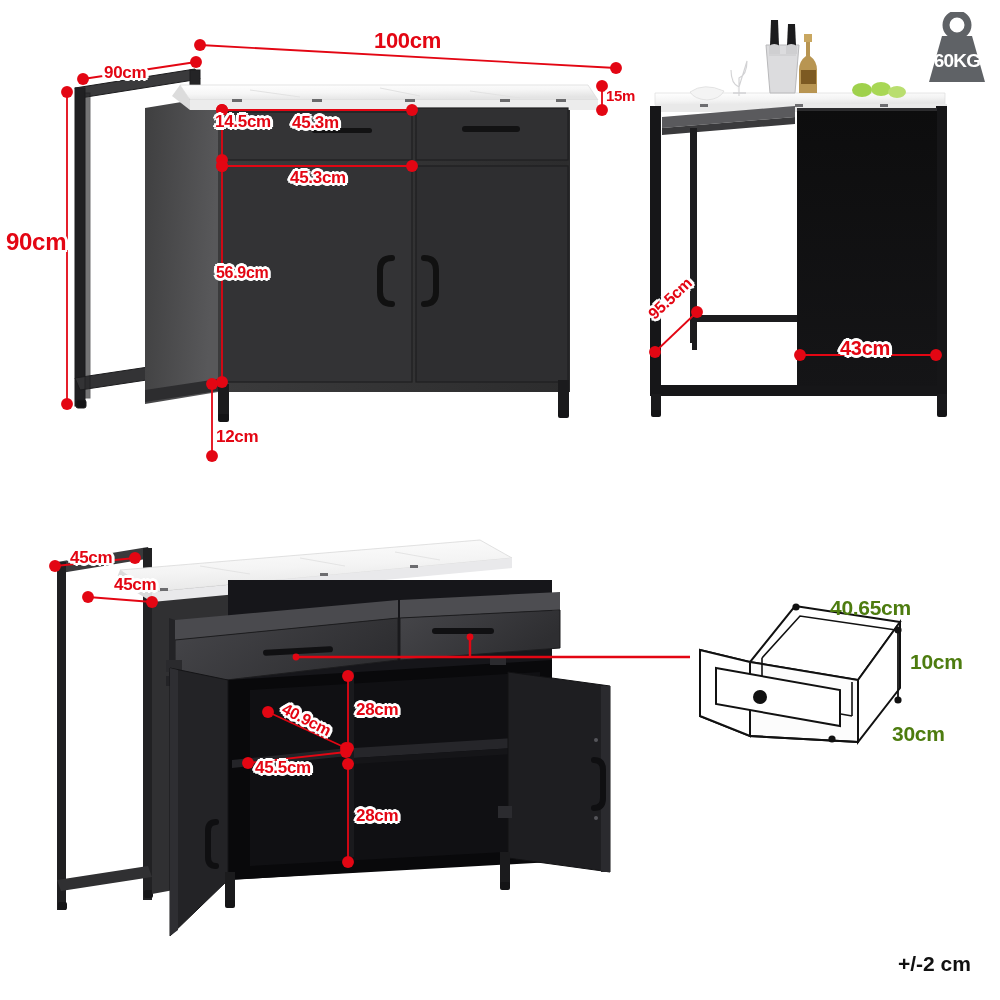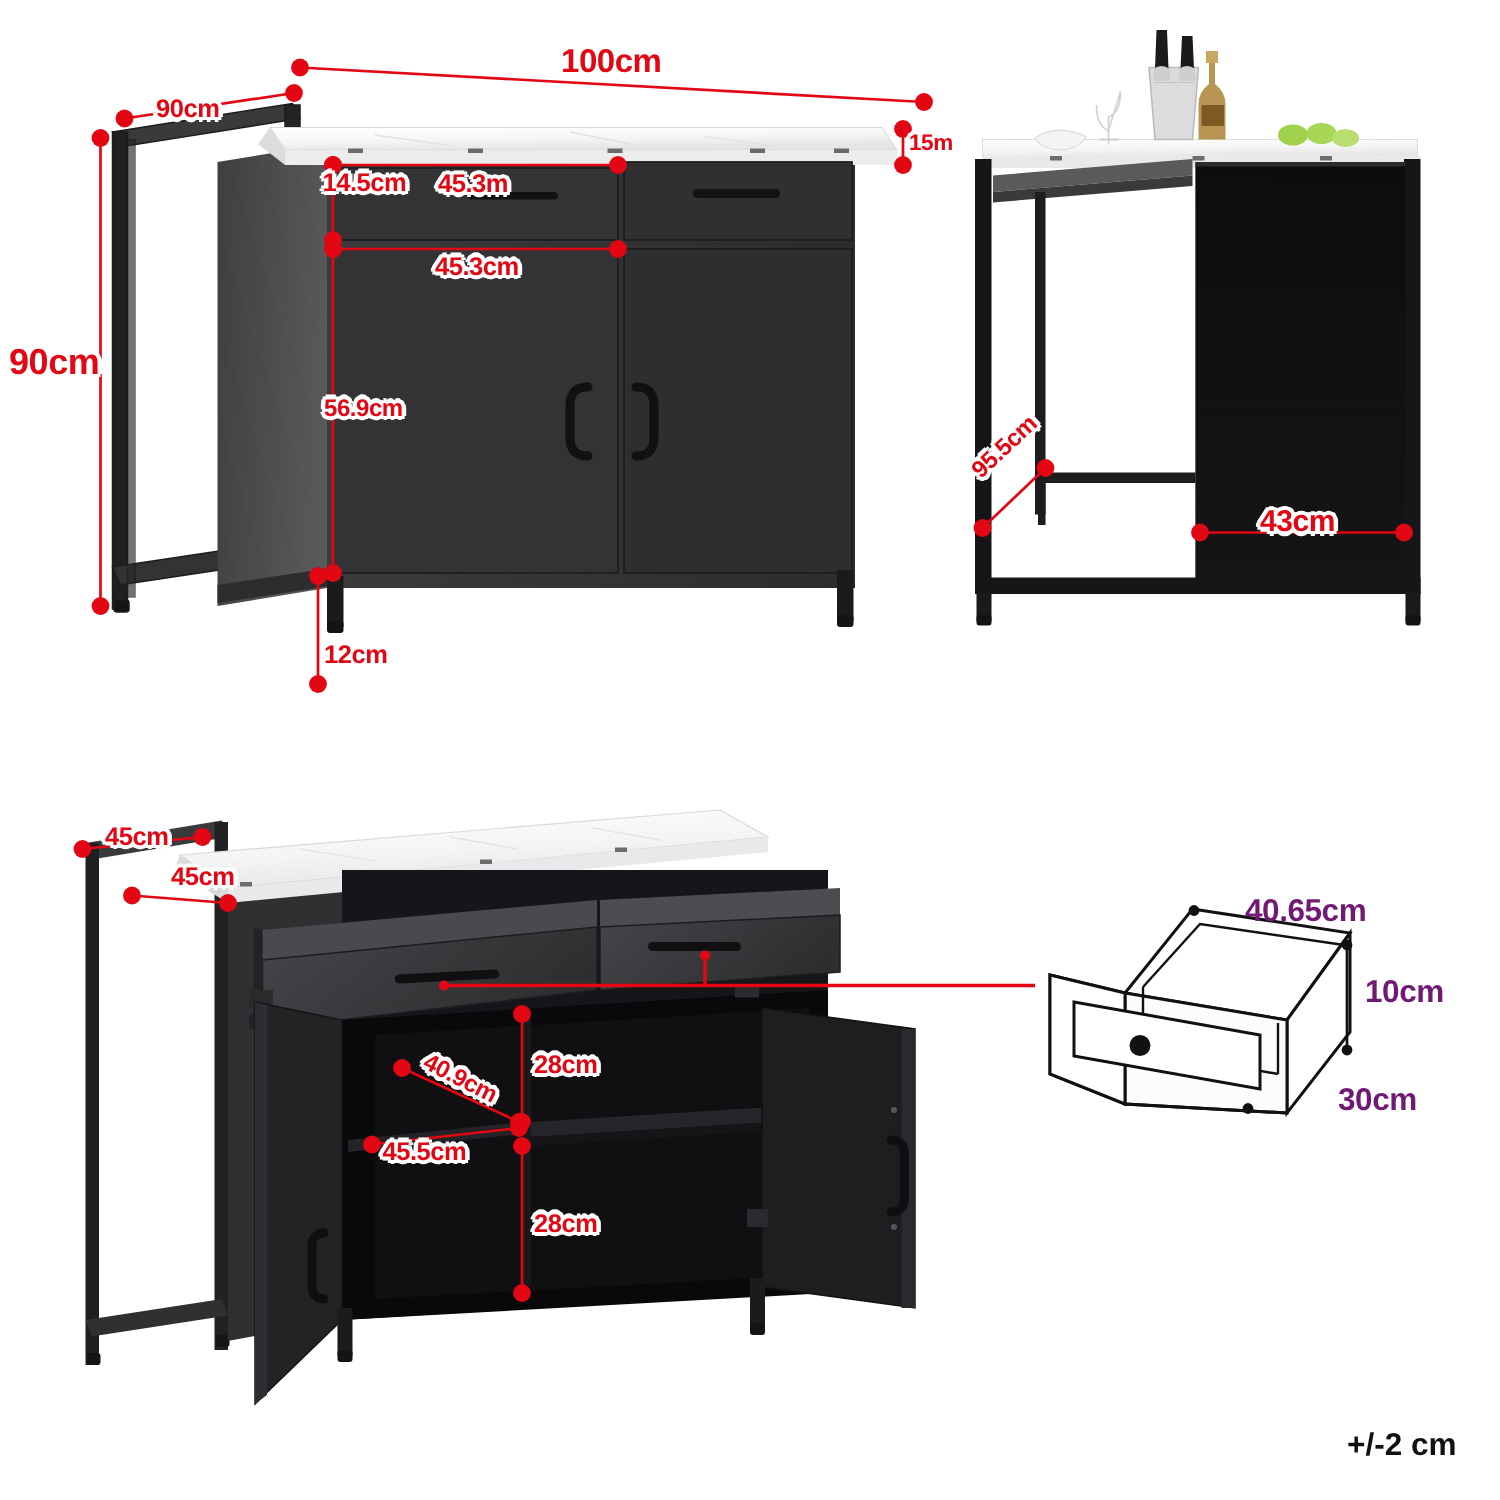--- a/index.html
+++ b/index.html
@@ -7,21 +7,21 @@
   #stage{position:relative;width:992px;height:1000px;background:#fff;}
   .dim-label{
     position:absolute;color:#E30613;font-weight:bold;white-space:nowrap;
     text-shadow:
       -2px -2px 0 #fff, 2px -2px 0 #fff, -2px 2px 0 #fff, 2px 2px 0 #fff,
       -2px 0 0 #fff, 2px 0 0 #fff, 0 -2px 0 #fff, 0 2px 0 #fff,
       -3px 0 0 #fff, 3px 0 0 #fff, 0 -3px 0 #fff, 0 3px 0 #fff;
     letter-spacing:-0.3px;z-index:40;
   }
   .dim-label.blk{
-    color:#701a75;text-shadow:none;text-align:right;
+    color:#4d7c0f;text-shadow:none;text-align:right;
   }
   svg.ov{position:absolute;left:0;top:0;width:1000px;height:1000px;pointer-events:none;z-index:30;}
 
   
   .kg-badge{position:absolute;left:924px;top:12px;width:66px;height:72px;z-index:45;}
   .kg-badge .kg-text{
     position:absolute;left:0;top:38px;width:66px;text-align:center;
     color:#fff;font-weight:bold;font-size:19px;letter-spacing:-0.8px;
   }
 
@@ -359,16 +359,23 @@
   <div class="dim-label" style="left:114px;top:575px;font-size:17px;">45cm</div>
   <div class="dim-label" style="left:287px;top:700px;font-size:16px;transform:rotate(27deg);transform-origin:left top;">40.9cm</div>
   <div class="dim-label" style="left:255px;top:758px;font-size:17px;">45.5cm</div>
   <div class="dim-label" style="left:356px;top:700px;font-size:17px;">28cm</div>
   <div class="dim-label" style="left:356px;top:806px;font-size:17px;">28cm</div>
 
   <div class="dim-label blk" style="left:830px;top:596px;font-size:21px;">40.65cm</div>
   <div class="dim-label blk" style="left:910px;top:650px;font-size:21px;">10cm</div>
   <div class="dim-label blk" style="left:862px;top:722px;font-size:21px;margin-left:30px;">30cm</div>
 
+  <div class="kg-badge">
+    <svg viewBox="0 0 66 72" width="66" height="72">
+      <circle cx="33" cy="13" r="11" fill="none" stroke="#5F6266" stroke-width="7"></circle>
+      <path d="M18,24 L48,24 L61,70 L5,70 Z" fill="#5F6266"></path>
+    </svg>
+    <div class="kg-text">60KG</div>
+  </div>
 
   <div class="tolerance">+/-2 cm</div>
 
 </div>
 
 </body></html>

